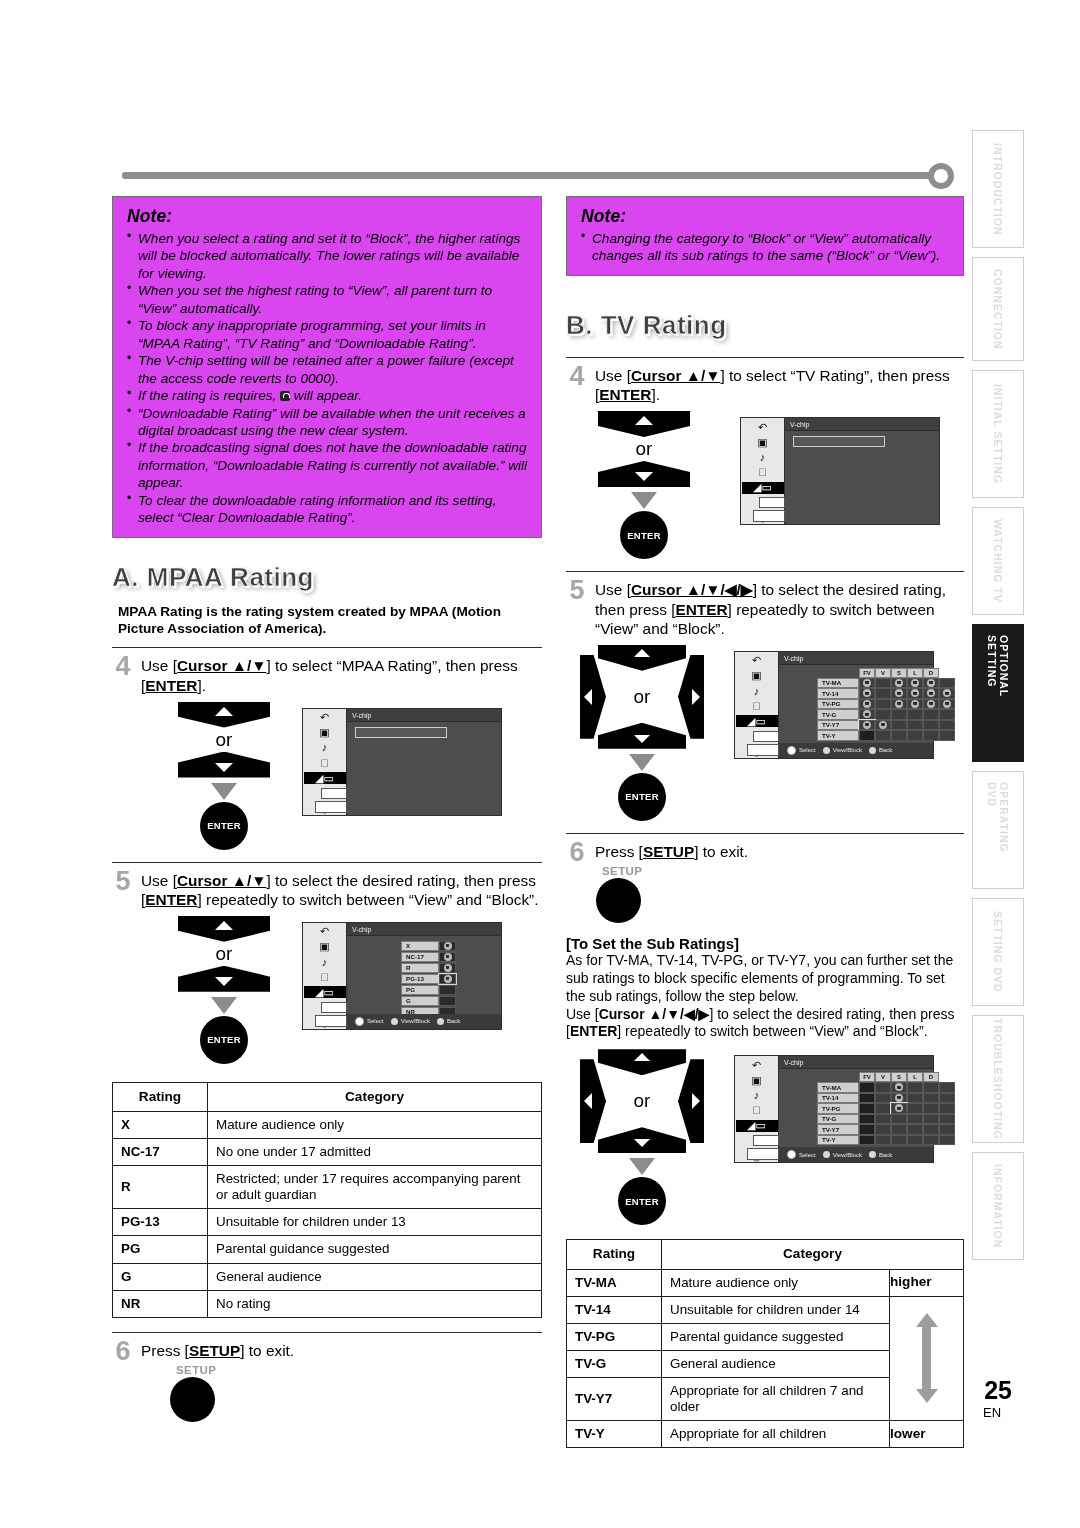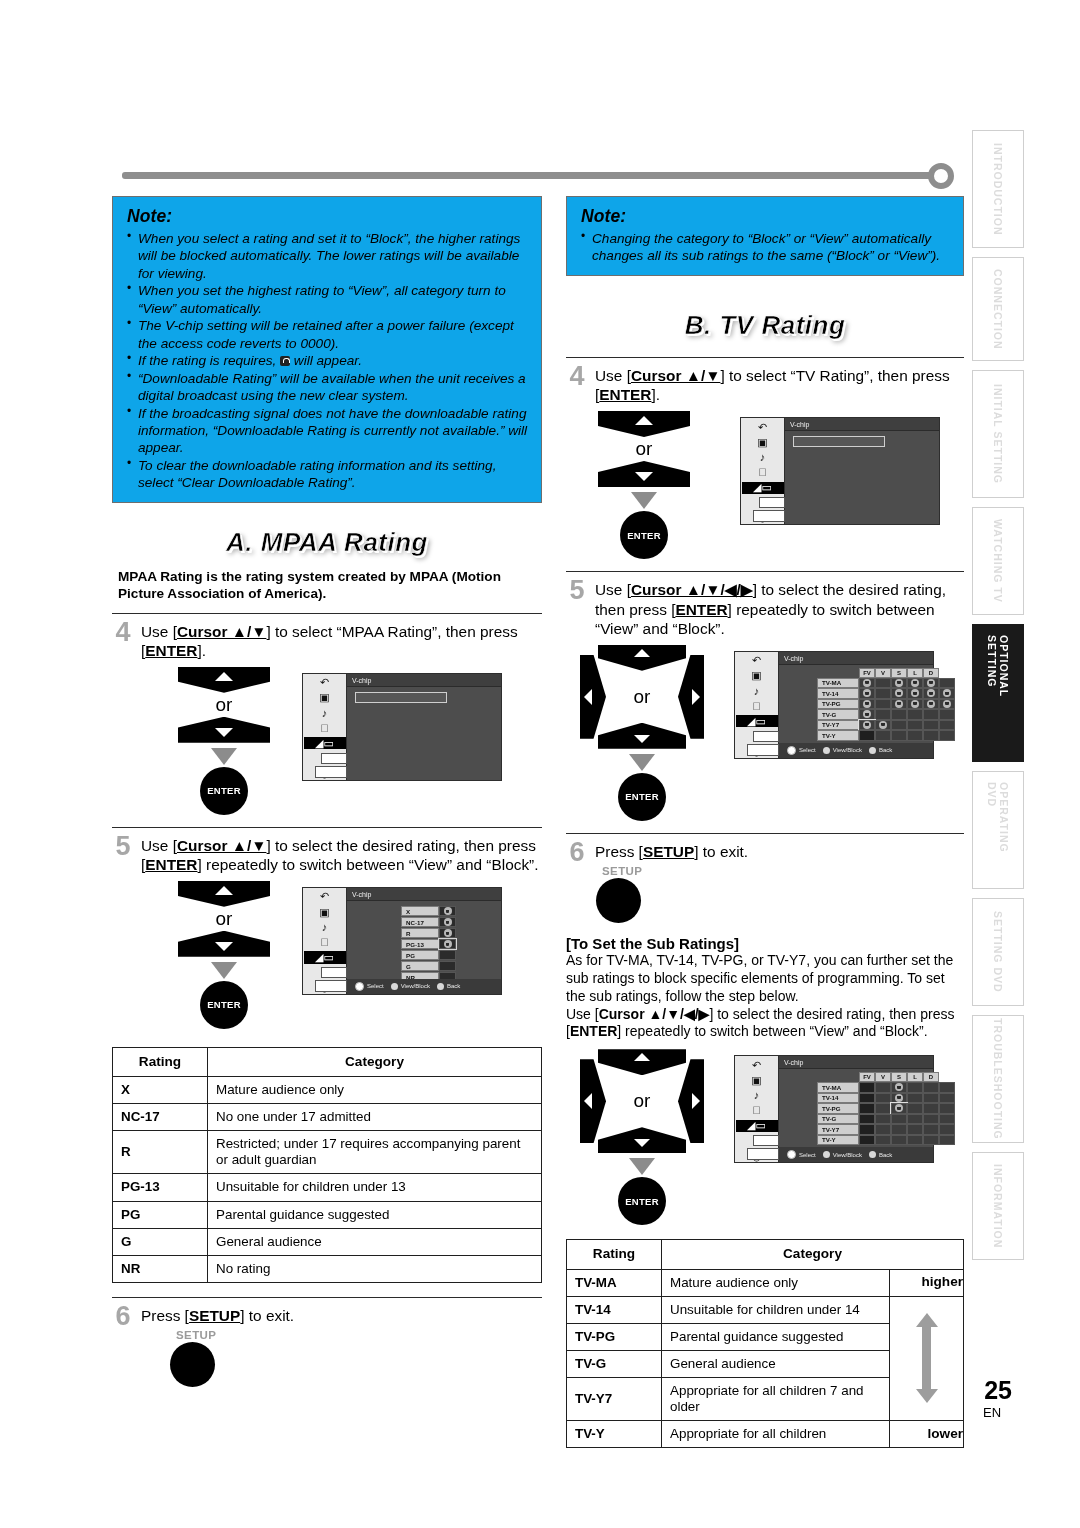--- a/index.html
+++ b/index.html
@@ -27,21 +27,21 @@
   }
 
   
   .col-left  { position:absolute; left:112px;  top:196px; width:430px; }
   .col-right { position:absolute; left:566px;  top:196px; width:398px; }
 
   
   .note-box {
     border:1.5px solid #6e6e6e;
     padding:9px 10px 10px 12px;
-    background:#0ea5e9;
+    background:#d946ef;
   }
   .note-title {
     font-weight:bold; font-style:italic; font-size:17.5px;
     margin:0 0 3px 2px; letter-spacing:.1px;
   }
   .note-list { list-style:none; margin:0; padding:0; }
   .note-list li {
     font-style:italic; font-size:13.6px; line-height:1.285;
     padding-left:13px; position:relative; margin-bottom:0px;
   }
@@ -54,24 +54,24 @@
     display:inline-block; width:10px; height:10px; background:#222;
     border-radius:2px; position:relative; top:1px;
   }
   .lock-glyph::after{
     content:""; position:absolute; left:2.5px; top:1.5px; width:5px; height:4px;
     border:1.3px solid #fff; border-bottom:none; border-radius:3px 3px 0 0;
   }
 
   
   .banner {
-    text-align:center;
+    text-align:left;
     font-size:26px;
-    font-weight:bold; font-style:italic;
-    color:#000000;
+    font-weight:bold; 
+    color:#404040;
     letter-spacing:.5px;
     text-shadow: 2px 2px 0 #ffffff, 3px 3px 5px #9a9a9a, -1px -1px 0 #ffffff;
     -webkit-text-stroke: 0.6px #ffffff;
   }
 
   .intro-para { font-size:13.6px; font-weight:bold; line-height:1.28; margin:10px 0 0 6px; }
 
   
   .step { position:relative; }
   .step-rule { border-top:1.6px solid #2b2b2b; margin-top:10px; }
@@ -194,21 +194,21 @@
   .tvrow .cl.dark { background:#1f1f1f; }
   .tvrow .cl.hl { outline:1.3px solid #e0e0e0; }
 
   
   table.rt { border-collapse:collapse; width:100%; font-size:13.4px; }
   table.rt th, table.rt td {
     border:1.3px solid #1f1f1f; padding:5px 8px; text-align:left; line-height:1.2;
   }
   table.rt th { text-align:center; font-weight:bold; font-size:13.6px; padding:6px 8px; }
   table.rt td.code { font-weight:bold; width:95px; }
-  table.rt td.arrowcell { width:74px; text-align:right; font-weight:bold; padding:0; vertical-align:middle; }
+  table.rt td.arrowcell { width:74px; text-align:left; font-weight:bold; padding:0; vertical-align:middle; }
   .hl-word { font-weight:bold; font-size:13.6px; }
   .dbl-arrow { display:flex; flex-direction:column; align-items:center; justify-content:center; }
   .da-up { width:0;height:0;border-left:11px solid transparent;border-right:11px solid transparent;border-bottom:14px solid #9d9d9d; }
   .da-stem { width:9px; background:#9d9d9d; }
   .da-dn { width:0;height:0;border-left:11px solid transparent;border-right:11px solid transparent;border-top:14px solid #9d9d9d; }
 
   .subhead { font-size:15px; font-weight:bold; margin:12px 0 0 0; }
   .body-para { font-size:14px; line-height:1.27; }
 
   
@@ -235,21 +235,22 @@
 
   <div class="top-rule"></div>
   <div class="top-ring"></div>
 
   <div class="col-left">
 
     <div class="note-box">
       <div class="note-title">Note:</div>
       <ul class="note-list">
         <li>When you select a rating and set it to “Block”, the higher ratings will be blocked automatically. The lower ratings will be available for viewing.</li>
-        <li>When you set the highest rating to “View”, all category turn to “View” automatically.</li>
+        <li>When you set the highest rating to “View”, all parent turn to “View” automatically.</li>
+        <li>To block any inappropriate programming, set your limits in “MPAA Rating”, “TV Rating” and “Downloadable Rating”.</li>
         <li>The V-chip setting will be retained after a power failure (except the access code reverts to 0000).</li>
         <li><span>If the rating is requires,</span> <span class="lock-glyph"></span> <span>will appear.</span></li>
         <li>“Downloadable Rating” will be available when the unit receives a digital broadcast using the new clear system.</li>
         <li>If the broadcasting signal does not have the downloadable rating information, “Downloadable Rating is currently not available.” will appear.</li>
         <li>To clear the downloadable rating information and its setting, select “Clear Downloadable Rating”.</li>
       </ul>
     </div>
 
     <div class="banner" style="margin-top:24px;">A.  MPAA Rating</div>
 

